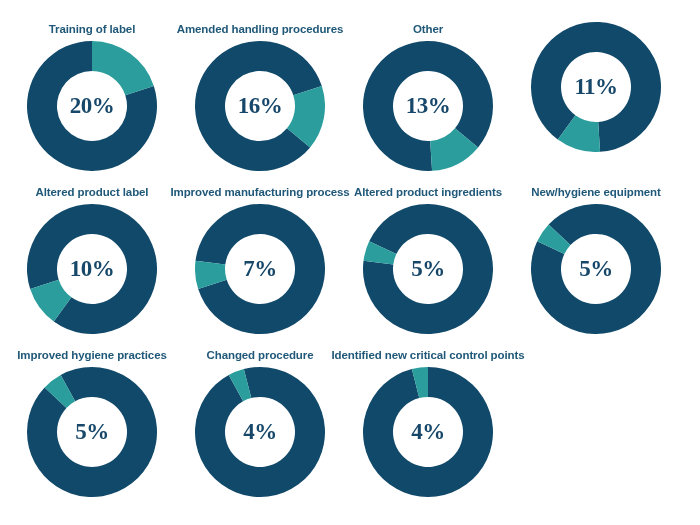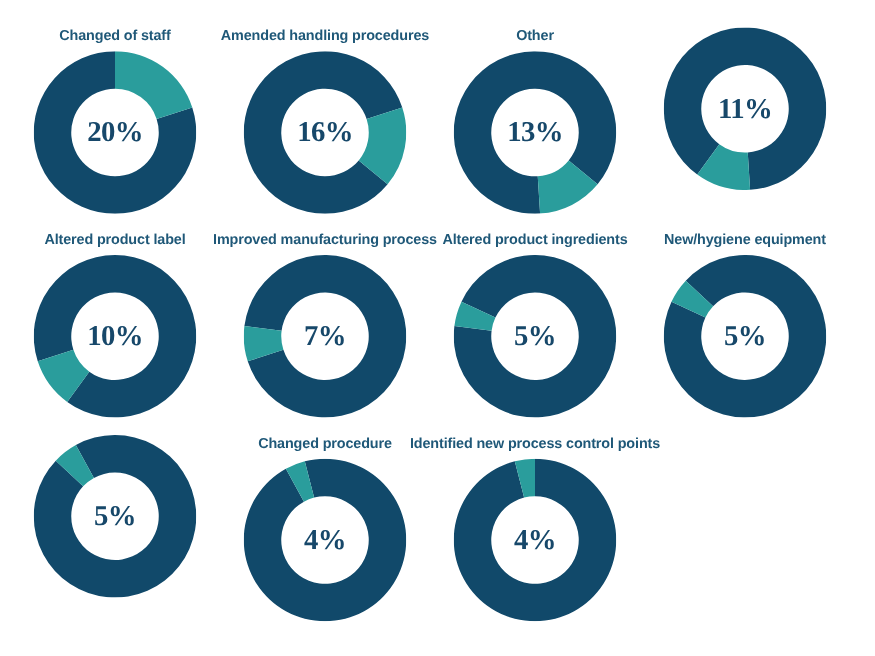--- a/index.html
+++ b/index.html
@@ -72,21 +72,21 @@
     letter-spacing: -0.5px;
     pointer-events: none;
   }
 </style>
 </head>
 <body>
 
 <div id="chart-grid">
     <div class="chart-row">
       <div class="chart-cell">
-        <div class="chart-label">Changed of staff</div>
+        <div class="chart-label">Training of label</div>
         <div class="donut-wrap">
           <svg viewBox="0 0 130 130">
             <path d="M 126.81867355918499 44.91389536562842 A 65 65 0 1 1 64.99999999999999 0 L 65 30 A 35 35 0 1 0 98.28697807033038 54.18440519687684 Z" fill="#11496a"></path>
             <path d="M 65 0 A 65 65 0 0 1 126.81867355918499 44.91389536562842 L 98.28697807033038 54.18440519687684 A 35 35 0 0 0 65 30 Z" fill="#2a9d9c"></path>
           </svg>
           <div class="donut-value">20%</div>
         </div>
       </div>
       <div class="chart-cell">
         <div class="chart-label">Amended handling procedures</div>
@@ -155,40 +155,41 @@
           <svg viewBox="0 0 130 130">
             <path d="M 17.61703921760825 20.504438114635235 A 65 65 0 1 1 6.18624158970875 37.324346048270236 L 33.331053163689326 50.09772479522243 A 35 35 0 1 0 39.486098040250596 41.040851292495894 Z" fill="#11496a"></path>
             <path d="M 6.1862415897087075 37.32434604827033 A 65 65 0 0 1 17.61703921760825 20.504438114635235 L 39.486098040250596 41.040851292495894 A 35 35 0 0 0 33.331053163689305 50.09772479522248 Z" fill="#2a9d9c"></path>
           </svg>
           <div class="donut-value">5%</div>
         </div>
       </div>
     </div>
     <div class="chart-row">
       <div class="chart-cell">
+        <div class="chart-label">Improved hygiene practices</div>
         <div class="donut-wrap">
           <svg viewBox="0 0 130 130">
             <path d="M 33.68601118338851 8.04006579714887 A 65 65 0 1 1 17.61703921760828 20.504438114635207 L 39.48609804025061 41.04085129249588 A 35 35 0 1 0 48.13862140643997 34.32926619846478 Z" fill="#11496a"></path>
             <path d="M 17.61703921760825 20.504438114635235 A 65 65 0 0 1 33.68601118338851 8.04006579714887 L 48.13862140643997 34.32926619846478 A 35 35 0 0 0 39.486098040250596 41.040851292495894 Z" fill="#2a9d9c"></path>
           </svg>
           <div class="donut-value">5%</div>
         </div>
       </div>
       <div class="chart-cell">
         <div class="chart-label">Changed procedure</div>
         <div class="donut-wrap">
           <svg viewBox="0 0 130 130">
             <path d="M 48.8351573342844 2.0420945266389907 A 65 65 0 1 1 33.686011183388445 8.040065797148905 L 48.13862140643993 34.32926619846479 A 35 35 0 1 0 56.295853949230064 31.099589360497916 Z" fill="#11496a"></path>
             <path d="M 33.68601118338851 8.04006579714887 A 65 65 0 0 1 48.8351573342844 2.0420945266389907 L 56.295853949230064 31.099589360497916 A 35 35 0 0 0 48.13862140643997 34.32926619846478 Z" fill="#2a9d9c"></path>
           </svg>
           <div class="donut-value">4%</div>
         </div>
       </div>
       <div class="chart-cell">
-        <div class="chart-label">Identified new process control points</div>
+        <div class="chart-label">Identified new critical control points</div>
         <div class="donut-wrap">
           <svg viewBox="0 0 130 130">
             <path d="M 64.99999999999999 0 A 65 65 0 1 1 48.83515733428439 2.0420945266389907 L 56.29585394923006 31.099589360497916 A 35 35 0 1 0 65 30 Z" fill="#11496a"></path>
             <path d="M 48.8351573342844 2.0420945266389907 A 65 65 0 0 1 64.99999999999999 0 L 65 30 A 35 35 0 0 0 56.295853949230064 31.099589360497916 Z" fill="#2a9d9c"></path>
           </svg>
           <div class="donut-value">4%</div>
         </div>
       </div>
     </div>
   </div>

